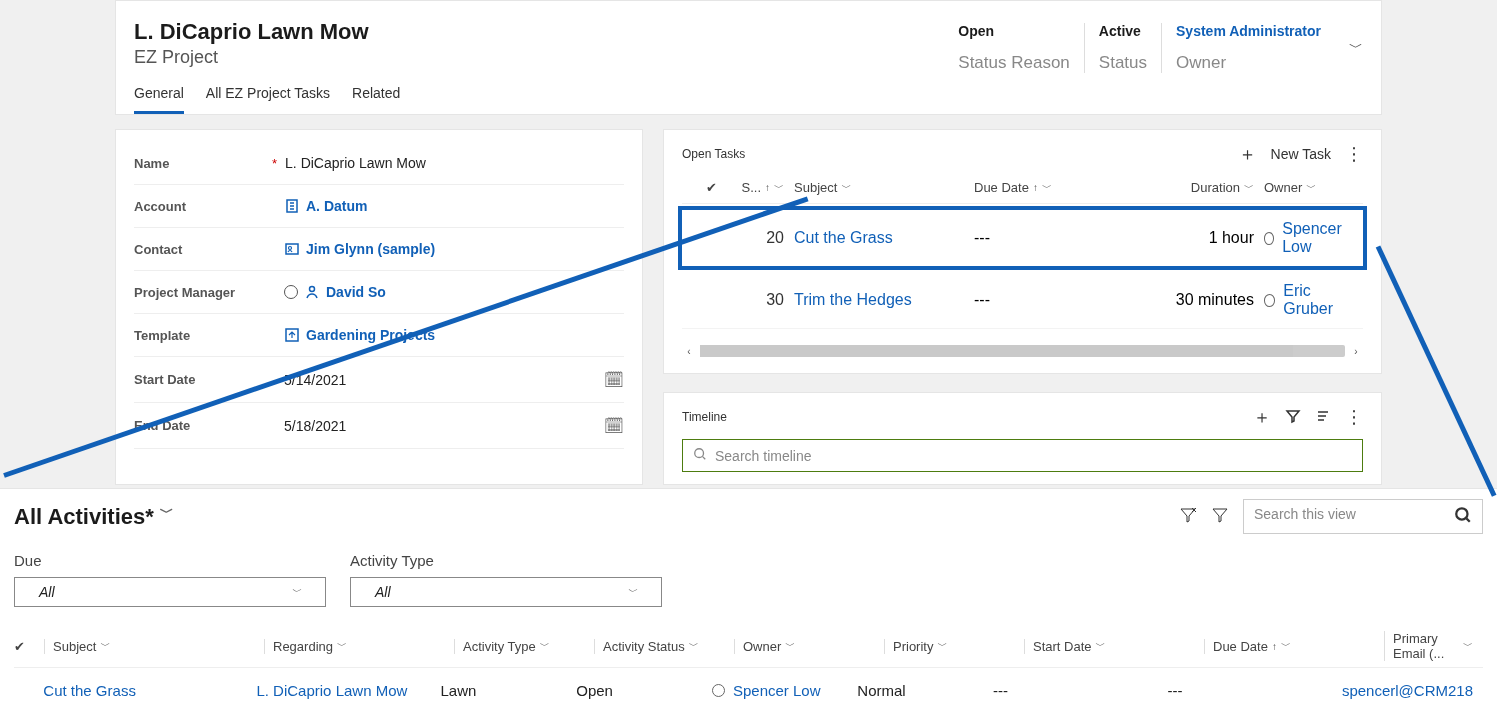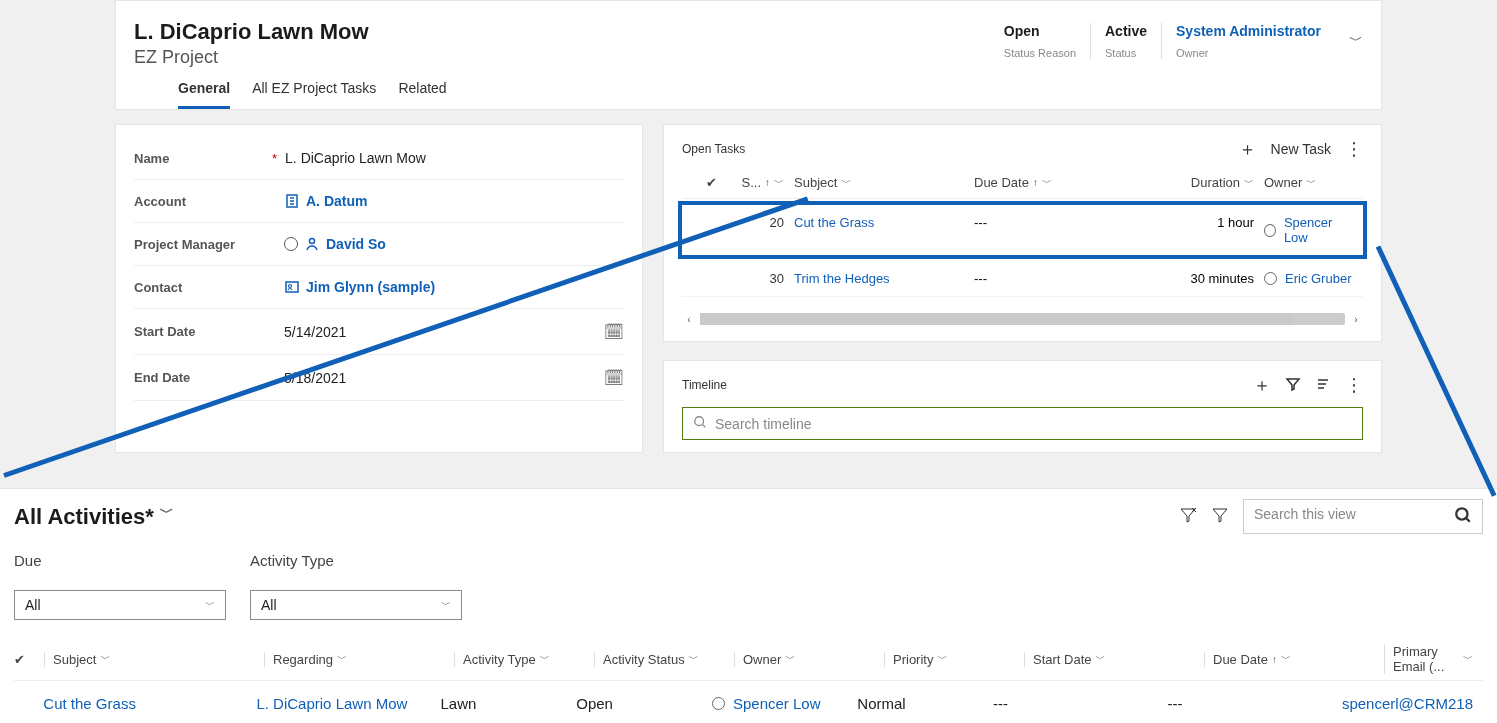--- a/index.html
+++ b/index.html
@@ -16,40 +16,40 @@
     align-items: flex-start;
   }
   .record-header-left { }
   .record-title { font-size: 22px; font-weight: 600; color: #1b1b1b; }
   .record-subtitle { font-size: 18px; color: #555; margin-top: 2px; }
   .record-header-right { display: flex; align-items: center; gap: 0; margin-top: 4px; }
   .meta-block { padding: 0 14px; border-left: 1px solid #ddd; }
   .meta-block:first-child { border-left: none; padding-left: 0; }
   .meta-value { font-size: 14px; font-weight: 600; color: #1b1b1b; }
   .meta-value.link { color: #1160b7; }
-  .meta-label { font-size: 11px; color: #888; margin-top: 8px; }
+  .meta-label { font-size: 17px; color: #888; margin-top: 14px; }
   .expand-chev { margin-left: 14px; font-size: 14px; color: #555; cursor: pointer; }
 
   .tabs-bar {
     background: #fff;
     margin: 0 115px;
     padding: 12px 18px 0 18px;
     border: 1px solid #e5e5e5;
     border-top: none;
     display: flex;
     gap: 22px;
   }
   .tab {
     font-size: 14px;
     color: #333;
     padding-bottom: 10px;
     cursor: pointer;
     border-bottom: 3px solid transparent;
   }
-  .tab.active { font-weight: 700; border-bottom-color: #1160b7; margin-left: 44px; }
+  .tab.active { font-weight: 400; border-bottom-color: #1160b7; }
 
   .content-row {
     margin: 0 115px;
     display: flex;
     gap: 20px;
     padding-top: 14px;
   }
   .panel {
     background: #fff;
     border: 1px solid #e5e5e5;
@@ -92,23 +92,23 @@
   .col.s { width: 68px; justify-content: flex-end; padding-right: 10px; }
   .col.subject { width: 180px; }
   .col.due { width: 110px; }
   .col.dur { width: 180px; justify-content: flex-end; padding-right: 10px; }
   .col.owner { flex: 1; }
   .chev { font-size: 10px; color: #666; }
   .sort-up { font-size: 10px; }
 
   .grid-row {
     display: flex;
-    align-items: flex-start;
+    align-items: center;
     padding: 10px 11px 10px 24px;
-    font-size: 13px;
+    font-size: 16px;
     border-bottom: 1px solid #f3f3f3;
   }
   .grid-row .s { color: #333; }
   .grid-row .subject { color: #1160b7; }
   .grid-row .owner .link { color: #1160b7; }
   .grid-row .owner { gap: 8px; }
   .circ-sm { width: 13px; height: 13px; border-radius: 50%; border: 1.5px solid #666; }
 
   .grid-row.highlight {
     border: 4px solid #1160b7;
@@ -169,31 +169,32 @@
     border: 1px solid #ccc;
     padding: 6px 10px;
     width: 240px;
     display: flex;
     justify-content: space-between;
     font-size: 14px;
     color: #888;
   }
 
   .filter-row { display: flex; gap: 24px; margin-top: 18px; }
-  .filter-group { display: flex; flex-direction: column; gap: 21px; }
+  .filter-group { display: flex; flex-direction: column; gap: 8px; }
   .filter-label { font-size: 15px; color: #444; }
   .filter-select {
     border: 1px solid #888;
-    padding: 6px 10px;
-    width: 212px;
+    padding: 6px 24px;
+    width: 312px;
     display: flex;
     justify-content: space-between;
     align-items: center;
     font-size: 14px;
     color: #222;
+    font-style: italic;
   }
 
   .aa-grid-header {
     display: flex;
     align-items: center;
     margin-top: 18px;
     padding: 6px 0;
     font-size: 13px;
     color: #444;
     border-bottom: 1px solid #eee;
@@ -273,43 +274,55 @@
         <span class="lookup-icon">
             <svg viewBox="0 0 16 16" width="16" height="16">
               <rect x="3" y="2" width="10" height="12" stroke-width="1.5"></rect>
               <path d="M6 5h4M6 8h4M6 11h4" stroke-width="1.5"></path>
             </svg>
           </span>
         <span>A. Datum</span>
       </div>
     </div>
     <div class="form-row">
+      <div class="form-label">Contact</div>
+      <div class="form-value link">
+        <span class="lookup-icon">
+            <svg viewBox="0 0 16 16" width="16" height="16">
+              <rect x="2" y="3" width="12" height="10" stroke-width="1.5"></rect>
+              <circle cx="6" cy="7" r="1.5" stroke-width="1.2"></circle>
+              <path d="M4 11c.5-1 1.5-1.5 2-1.5s1.5.5 2 1.5" stroke-width="1.2"></path>
+            </svg>
+          </span>
+        <span>Jim Glynn (sample)</span>
+      </div>
+    </div>
+    <div class="form-row">
       <div class="form-label">Project Manager</div>
       <div class="form-value link">
         <span class="record-circle"></span>
         <span class="lookup-icon">
             <svg viewBox="0 0 16 16" width="16" height="16">
               <circle cx="8" cy="5" r="2.5" stroke-width="1.5"></circle>
               <path d="M3 14c1-3 3-4 5-4s4 1 5 4" stroke-width="1.5"></path>
             </svg>
           </span>
         <span>David So</span>
       </div>
     </div>
     <div class="form-row">
-      <div class="form-label">Contact</div>
+      <div class="form-label">Template</div>
       <div class="form-value link">
         <span class="lookup-icon">
             <svg viewBox="0 0 16 16" width="16" height="16">
-              <rect x="2" y="3" width="12" height="10" stroke-width="1.5"></rect>
-              <circle cx="6" cy="7" r="1.5" stroke-width="1.2"></circle>
-              <path d="M4 11c.5-1 1.5-1.5 2-1.5s1.5.5 2 1.5" stroke-width="1.2"></path>
+              <rect x="2" y="2" width="12" height="12" stroke-width="1.5"></rect>
+              <path d="M5 8l3-3 3 3M8 5v6" stroke-width="1.2"></path>
             </svg>
           </span>
-        <span>Jim Glynn (sample)</span>
+        <span>Gardening Projects</span>
       </div>
     </div>
     <div class="form-row">
       <div class="form-label">Start Date</div>
       <div class="form-value">
         <span>5/14/2021</span>
         <span class="cal-icon">🗓</span>
       </div>
     </div>
     <div class="form-row">

